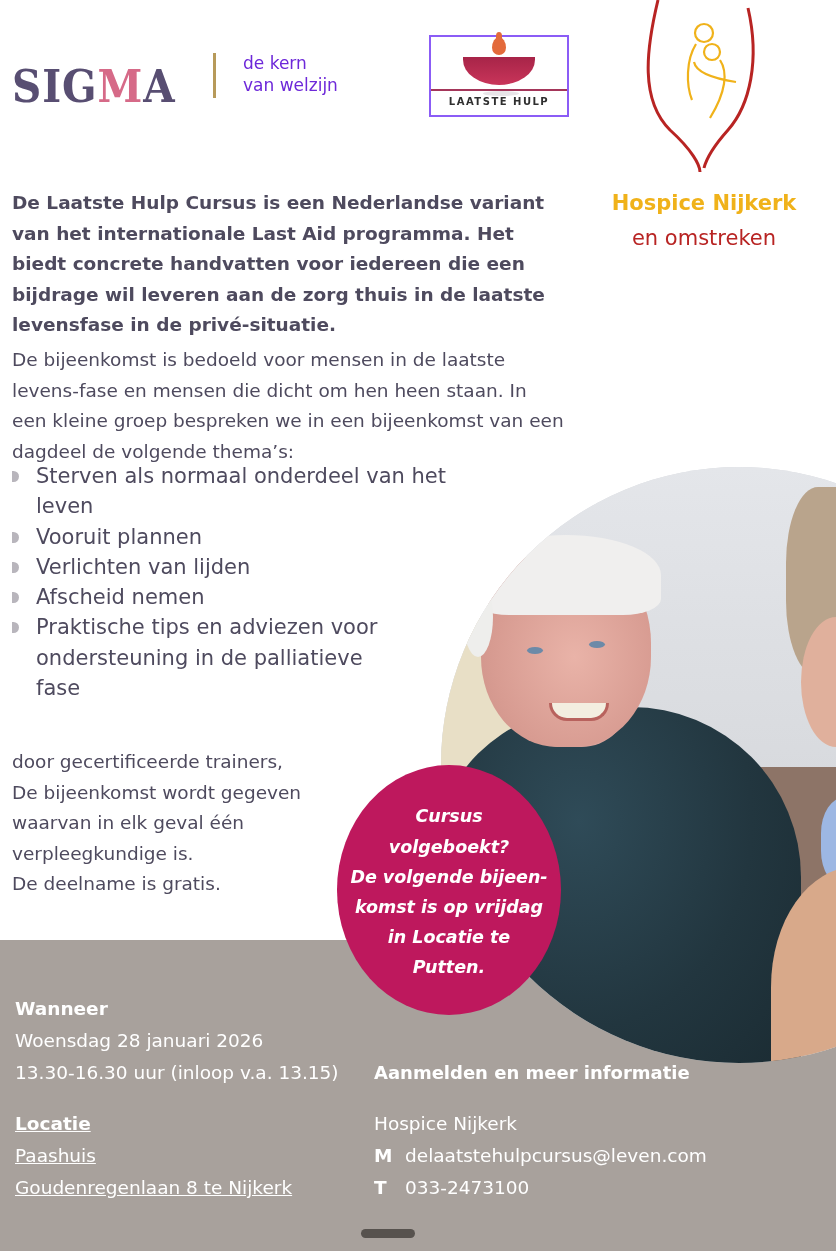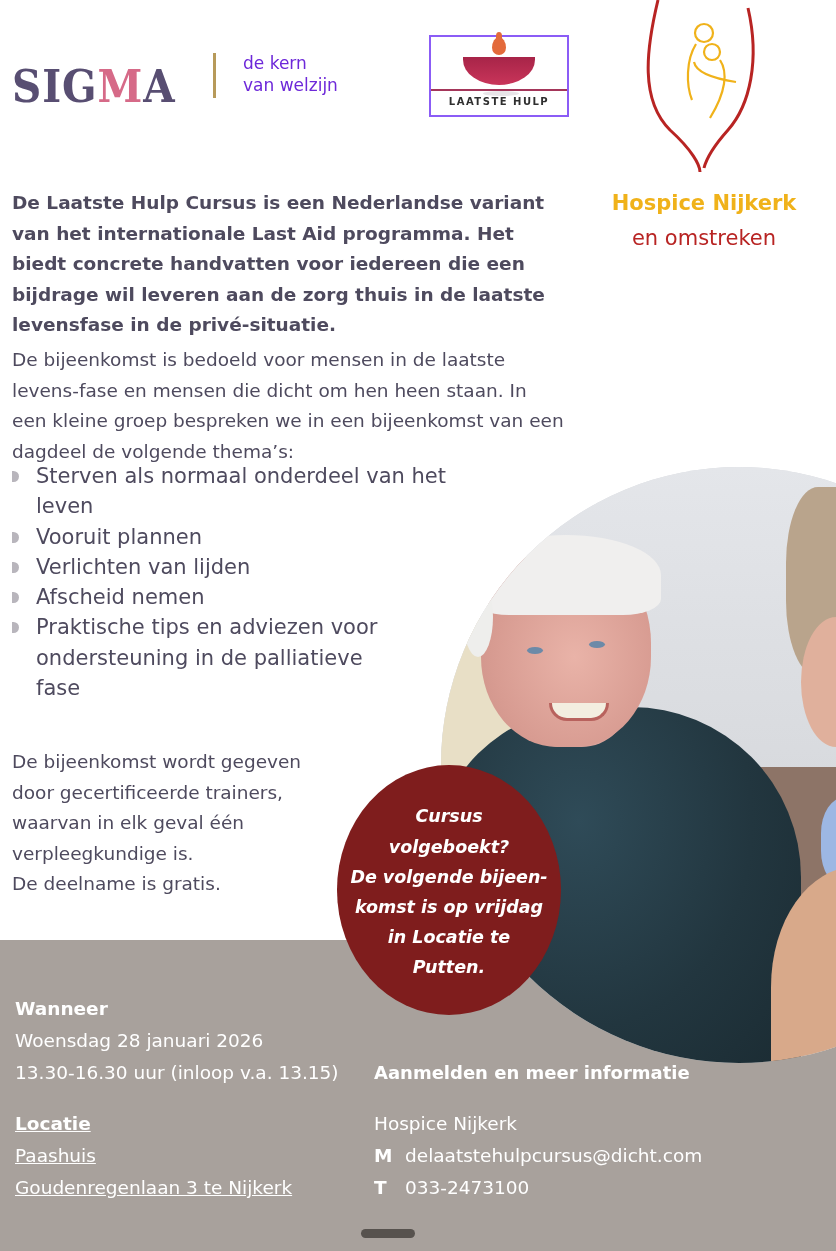--- a/index.html
+++ b/index.html
@@ -52,21 +52,21 @@
   .photo .eyes:before, .photo .eyes:after { content: ""; position: absolute; top: 0; width: 16px; height: 7px; background: #6c8aa8; border-radius: 50%; }
   .photo .eyes:before { left: 8px; }
   .photo .eyes:after { left: 70px; top: -6px; }
   .photo .smile { position: absolute; left: 108px; top: 236px; width: 60px; height: 18px; background: #f3eee0; border-radius: 0 0 30px 30px; border: 3px solid #b8625d; border-top: none; }
   .photo .woman-hair { position: absolute; left: 345px; top: 20px; width: 80px; height: 190px; background: #b9a48c; border-radius: 40% 0 0 40%; }
   .photo .woman-face { position: absolute; left: 360px; top: 150px; width: 70px; height: 130px; background: #e0b09c; border-radius: 50% 0 0 50%; }
   .photo .woman-arm { position: absolute; left: 330px; top: 400px; width: 140px; height: 200px; background: #d8a98a; border-radius: 60% 0 0 0; }
   .photo .woman-sleeve { position: absolute; left: 380px; top: 330px; width: 60px; height: 90px; background: #9db7e3; border-radius: 40% 0 0 40%; }
 
   
-  .badge { position: absolute; left: 337px; top: 765px; width: 224px; height: 250px; border-radius: 50%; background: #7f1d1d; color: #ffffff; display: flex; align-items: center; justify-content: center; text-align: center; }
+  .badge { position: absolute; left: 337px; top: 765px; width: 224px; height: 250px; border-radius: 50%; background: #be185d; color: #ffffff; display: flex; align-items: center; justify-content: center; text-align: center; }
   .badge-text { font-size: 17.5px; line-height: 30.2px; font-style: italic; font-weight: bold; padding-top: 4px; }
   .badge-text span { display: block; }
 
   
   .ftxt { position: absolute; color: #ffffff; font-size: 18.5px; line-height: 32px; }
   .ftxt .h { font-weight: bold; }
   .when { left: 15px; top: 993px; }
   .loc { left: 15px; top: 1108px; text-decoration: underline; }
   .contact-h { position: absolute; left: 374px; top: 1062px; font-size: 18px; font-weight: bold; color: #ffffff; }
   .contact { position: absolute; left: 374px; top: 1108px; color: #ffffff; font-size: 18.5px; line-height: 32px; }
@@ -114,22 +114,22 @@
 
 <ul class="themes">
   <li><span class="bullet"></span><span>Sterven als normaal onderdeel van het leven</span></li>
   <li><span class="bullet"></span><span>Vooruit plannen</span></li>
   <li><span class="bullet"></span><span>Verlichten van lijden</span></li>
   <li><span class="bullet"></span><span>Afscheid nemen</span></li>
   <li style="width:370px"><span class="bullet"></span><span>Praktische tips en adviezen voor ondersteuning in de palliatieve fase</span></li>
 </ul>
 
 <div class="para3">
+  <div>door gecertificeerde trainers,</div>
   <div>De bijeenkomst wordt gegeven</div>
-  <div>door gecertificeerde trainers,</div>
   <div>waarvan in elk geval één</div>
   <div>verpleegkundige is.</div>
   <div>De deelname is gratis.</div>
 </div>
 
 <div class="footer-bg"></div>
 
 <div class="photo">
   <div class="wall"></div>
   <div class="chair"></div>
@@ -160,29 +160,29 @@
 
 <div class="ftxt when">
   <div class="h">Wanneer</div>
   <div>Woensdag 28 januari 2026</div>
   <div>13.30-16.30 uur (inloop v.a. 13.15)</div>
 </div>
 
 <div class="ftxt loc">
   <div class="h">Locatie</div>
   <div>Paashuis</div>
-  <div>Goudenregenlaan 3 te Nijkerk</div>
+  <div>Goudenregenlaan 8 te Nijkerk</div>
 </div>
 
 <div class="contact-h">Aanmelden en meer informatie</div>
 <div class="contact">
   <div>Hospice Nijkerk</div>
   <div class="row">
     <span class="lbl">M</span>
-    <span>delaatstehulpcursus@dicht.com</span>
+    <span>delaatstehulpcursus@leven.com</span>
   </div>
   <div class="row">
     <span class="lbl">T</span>
     <span>033-2473100</span>
   </div>
 </div>
 
 <div class="home-indicator"></div>
 
 </body></html>

